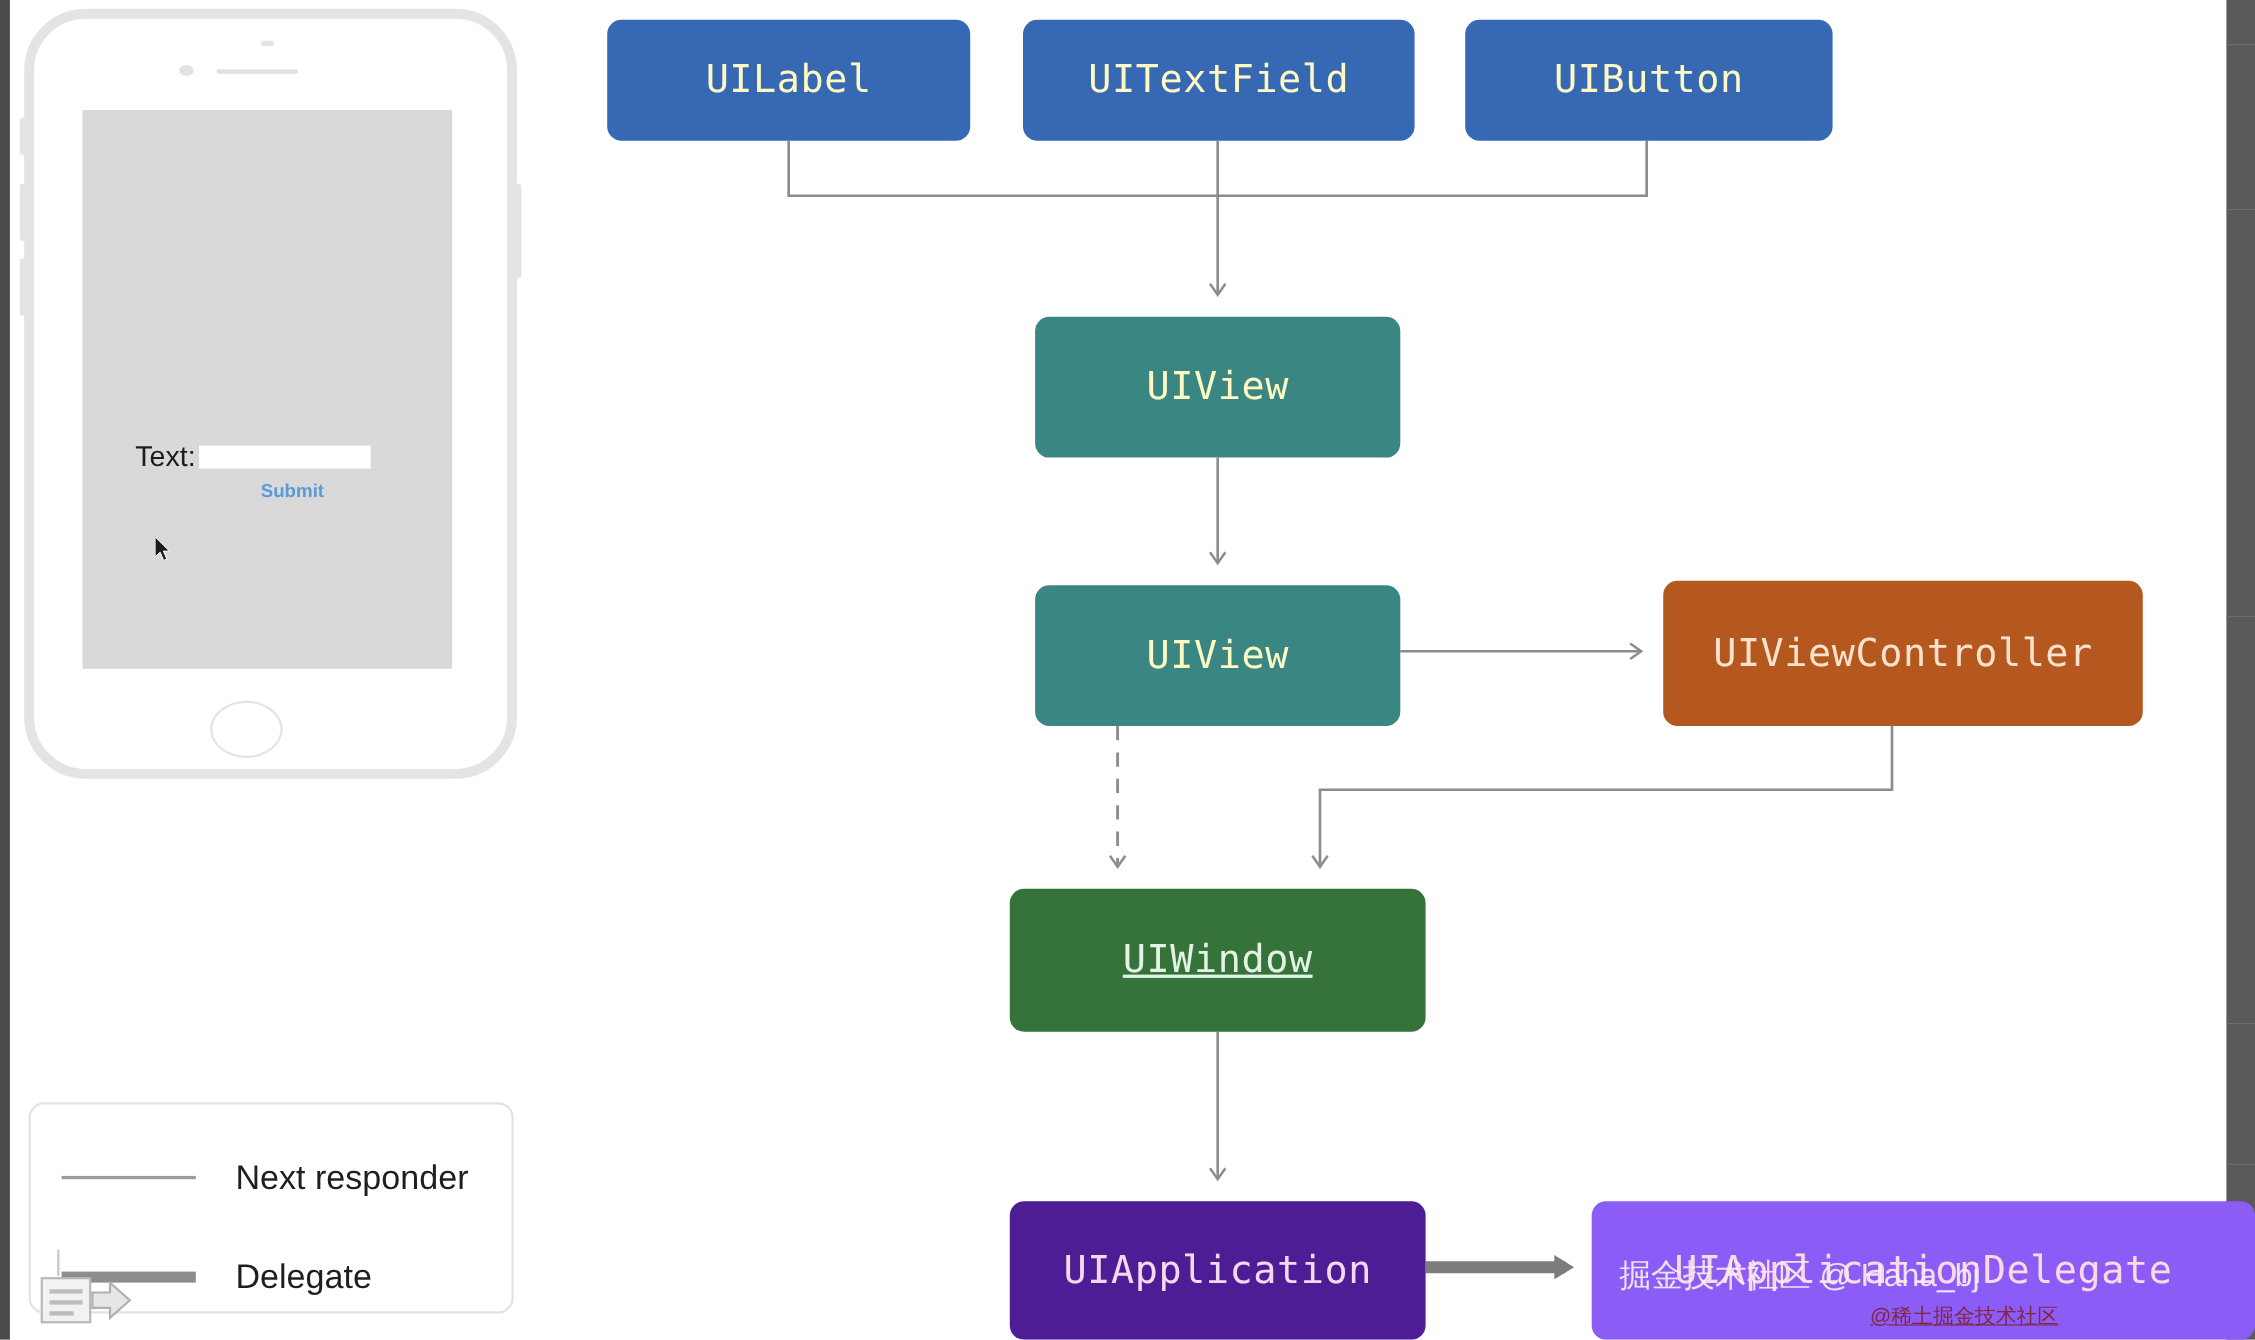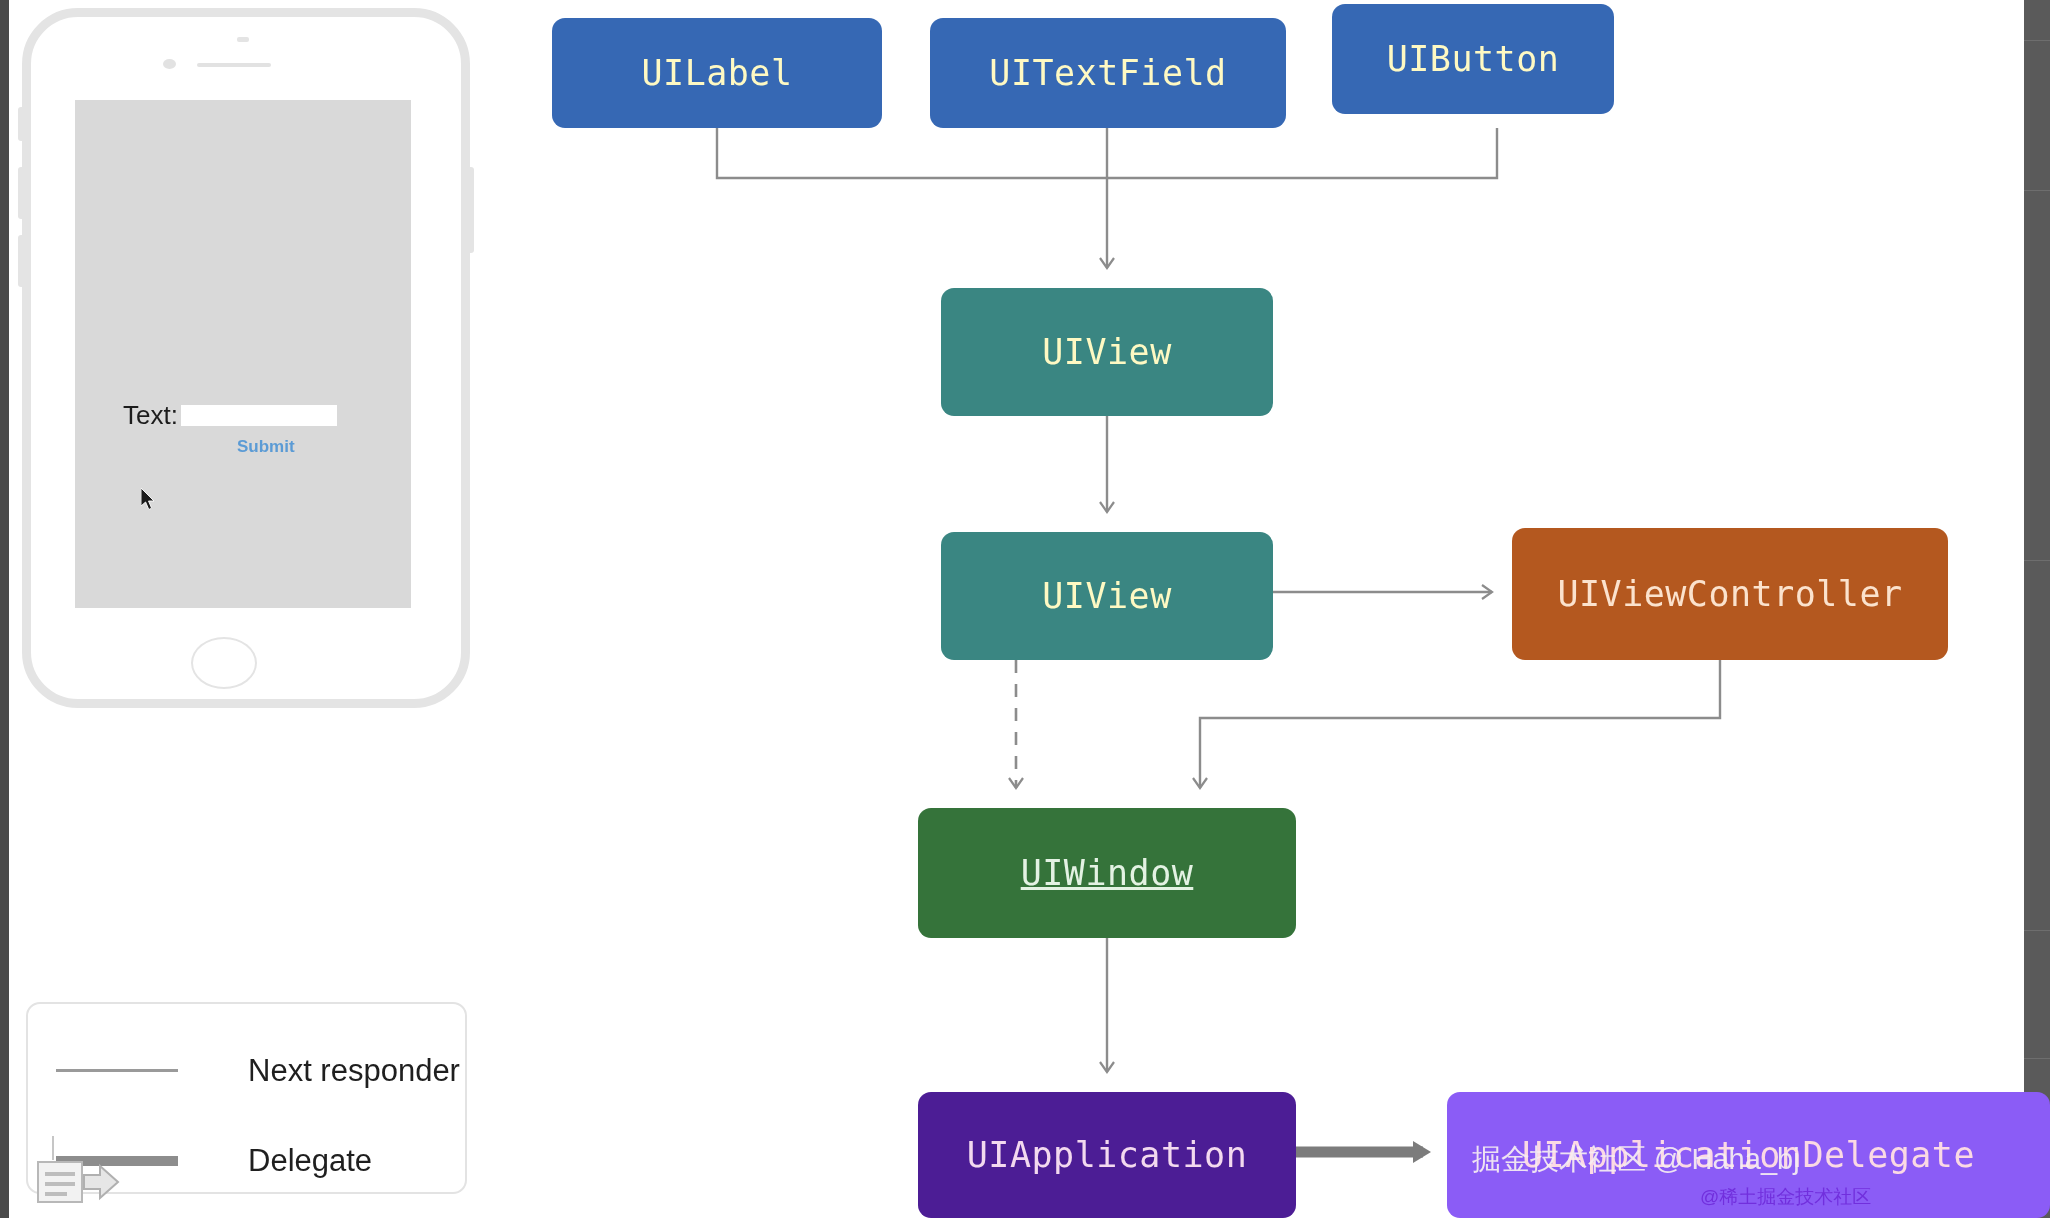--- a/index.html
+++ b/index.html
@@ -143,21 +143,20 @@
     width: 441px; height: 192px;
     border: 2px solid #e3e3e3;
     border-radius: 14px;
     background: #ffffff;
     box-sizing: border-box;
   }
   .legend-row {
     position: absolute;
     display: flex;
     align-items: center;
-    gap: 34px;
   }
   #legend-row-next { left: 28px; top: 50px; }
   #legend-row-delegate { left: 28px; top: 140px; }
   #legend-line-thin {
     width: 122px; height: 3px;
     background: #9a9a9a;
   }
   #legend-line-thick {
     width: 122px; height: 10px;
     background: #8d8d8d;
@@ -205,21 +204,21 @@
   }
   .node-blue   { background: #3668b4; }
   .node-teal   { background: #3a8682; }
   .node-orange { background: #b4581f; color: #fbe2cd; }
   .node-green  { background: #35733a; color: #e3f2e3; text-decoration: underline; }
   .node-purple { background: #4c1d95; color: #f3d9ef; }
   .node-pink   { background: #8b5cf6; color: #fbd9e4; }
 
   #node-uilabel      { left: 552px; top: 18px;   width: 330px; height: 110px; }
   #node-uitextfield  { left: 930px; top: 18px;   width: 356px; height: 110px; }
-  #node-uibutton     { left: 1332px; top: 4px;  width: 282px; height: 110px; text-align: right; }
+  #node-uibutton     { left: 1332px; top: 18px;  width: 334px; height: 110px; text-align: right; }
   #node-uiview-1     { left: 941px; top: 288px;  width: 332px; height: 128px; }
   #node-uiview-2     { left: 941px; top: 532px;  width: 332px; height: 128px; }
   #node-uiviewcontroller { left: 1512px; top: 528px; width: 436px; height: 132px; }
   #node-uiwindow     { left: 918px; top: 808px;  width: 378px; height: 130px; }
   #node-uiapplication{ left: 918px; top: 1092px; width: 378px; height: 126px; }
   #node-uiappdelegate{ left: 1447px; top: 1092px; width: 603px; height: 126px; }
 
   
   #watermark-main {
     position: absolute;
@@ -227,24 +226,25 @@
     font-size: 29px;
     color: #f7eef2;
     font-family: "Liberation Sans", sans-serif;
     white-space: nowrap;
     opacity: 0.92;
   }
   #watermark-sub {
     position: absolute;
     left: 1700px; top: 1184px;
     font-size: 19px;
-    color: #6d28d9;
+    color: #7f1d1d;
     font-family: "Liberation Sans", sans-serif;
     white-space: nowrap;
     opacity: 0.85;
+    text-decoration: underline;
   }
 </style>
 </head>
 <body>
 
 <div id="edge-left"></div>
 <div id="edge-right-inner"></div>
 <div id="edge-right">
   <div class="edge-tick" style="top:40px"></div>
   <div class="edge-tick" style="top:190px"></div>

